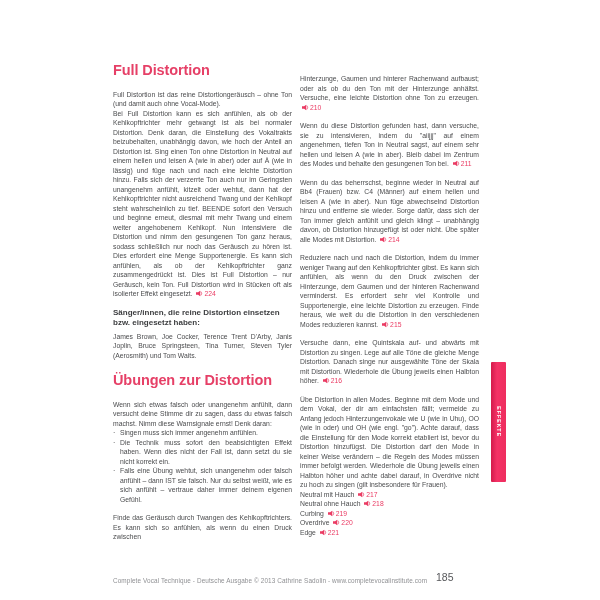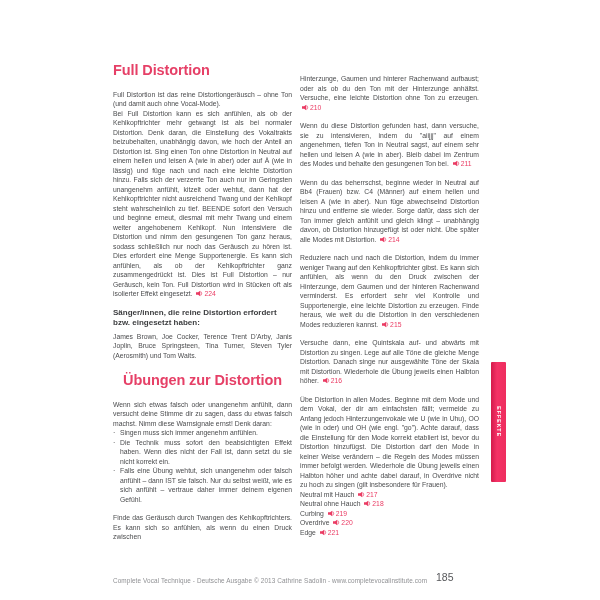--- a/index.html
+++ b/index.html
@@ -17,21 +17,21 @@
   .page{position:relative;width:600px;height:600px;background:#fff;overflow:hidden;}
 
   .col{position:absolute;width:179px;font-size:6.8px;line-height:9.5px;color:var(--body);}
   .col-left{left:113px;top:63px;}
   .col-right{left:300px;top:74px;}
 
   .h{
     color:var(--accent);font-size:14.5px;line-height:15.5px;font-weight:bold;
     letter-spacing:-0.1px;margin:0 0 11px 0;
   }
-  .blocks .h:not(:first-child){margin-top:13px;text-align:center;}
+  .blocks .h:not(:first-child){margin-top:13px;}
 
   .para{margin:0 0 9px 0;text-align:justify;}
   .para.nogap{margin-bottom:0;}
 
   .subhead{
     font-weight:bold;color:#3d3e40;font-size:8px;line-height:10.5px;
     margin:4px 0 3px 0;
   }
 
   .bullets{margin:0 0 9px 0;}
@@ -69,21 +69,21 @@
 
 <div class="page">
 
   <div class="col col-left blocks">
       <div class="h">Full Distortion</div>
       <div class="para nogap"><span>Full Distortion ist das reine Distortiongeräusch – ohne Ton (und damit auch ohne Vocal-Mode).</span></div>
       <div class="para"><span>Bei Full Distortion kann es sich anfühlen, als ob der Kehlkopftrichter mehr getwangt ist als bei normaler Distortion. Denk daran, die Einstellung des Vokaltrakts beizubehalten, unabhängig davon, wie hoch der Anteil an Distortion ist. Sing einen Ton ohne Distortion in Neutral auf einem hellen und leisen A (wie in aber) oder auf Ä (wie in lässig) und füge nach und nach eine leichte Distortion hinzu. Falls sich der verzerrte Ton auch nur im Geringsten unangenehm anfühlt, kitzelt oder wehtut, dann hat der Kehlkopftrichter nicht ausreichend Twang und der Kehlkopf steht wahrscheinlich zu tief. BEENDE sofort den Versuch und beginne erneut, diesmal mit mehr Twang und einem weiter angehobenem Kehlkopf. Nun intensiviere die Distortion und nimm den gesungenen Ton ganz heraus, sodass schließlich nur noch das Geräusch zu hören ist. Dies erfordert eine Menge Supportenergie. Es kann sich anfühlen, als ob der Kehlkopftrichter ganz zusammengedrückt ist. Dies ist Full Distortion – nur Geräusch, kein Ton. Full Distortion wird in Stücken oft als isolierter Effekt eingesetzt.</span> <span class="audio"><svg width="7" height="7" viewBox="0 0 10 9">
             <polygon points="0,2.7 3,2.7 6,0.4 6,8.6 3,6.3 0,6.3" fill="currentColor"></polygon>
             <path d="M7.2,2.1 Q9.4,4.5 7.2,6.9" stroke="currentColor" stroke-width="1.1" fill="none" stroke-linecap="round"></path>
           </svg><span class="num">224</span></span></div>
-      <div class="subhead">Sänger/innen, die reine Distortion erfordert bzw. eingesetzt haben:</div>
+      <div class="subhead">Sänger/innen, die reine Distortion einsetzen bzw. eingesetzt haben:</div>
       <div class="para"><span>James Brown, Joe Cocker, Terence Trent D'Arby, Janis Joplin, Bruce Springsteen, Tina Turner, Steven Tyler (Aerosmith) und Tom Waits.</span></div>
       <div class="h">Übungen zur Distortion</div>
       <div class="para nogap"><span>Wenn sich etwas falsch oder unangenehm anfühlt, dann versucht deine Stimme dir zu sagen, dass du etwas falsch machst. Nimm diese Warnsignale ernst! Denk daran:</span></div>
       <div class="bullets">
         <div class="bullet">
           <span class="dot">·</span>
           <span class="btxt">Singen muss sich immer angenehm anfühlen.</span>
         </div>
         <div class="bullet">
           <span class="dot">·</span>

